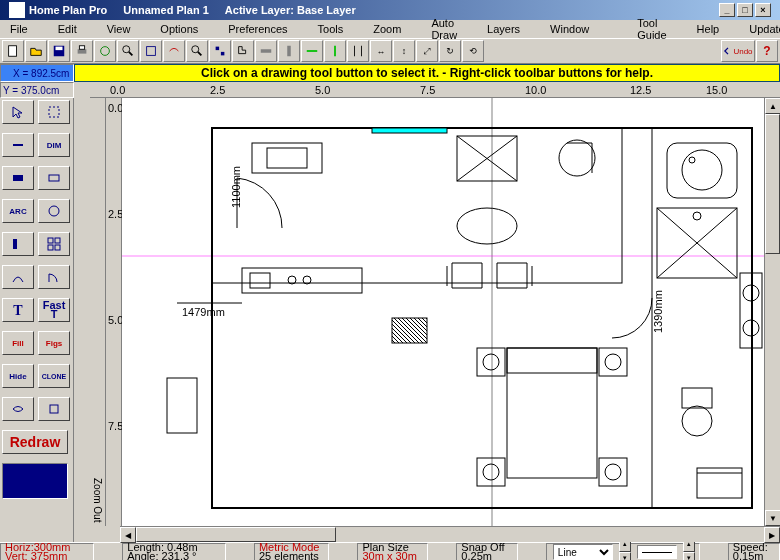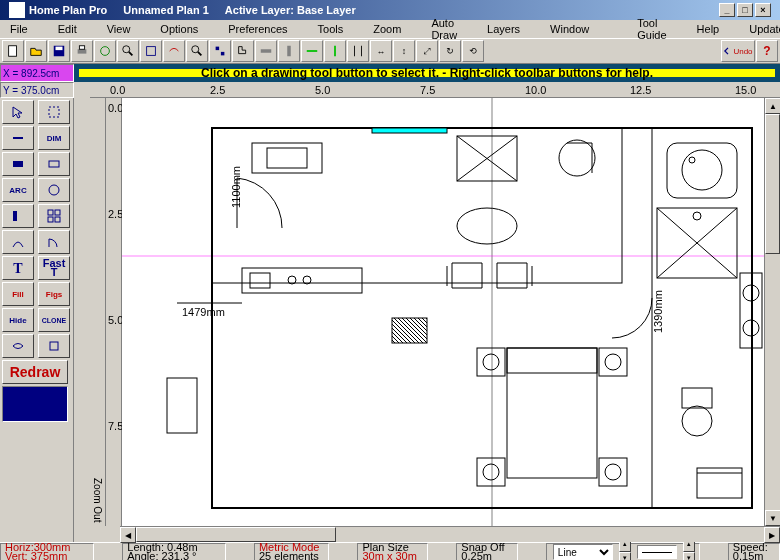--- a/index.html
+++ b/index.html
@@ -10,27 +10,27 @@
 .titlebar .spacer { flex: 1; }
 .window-controls { display: flex; gap: 2px; }
 .window-btn { width: 16px; height: 14px; background: #d4d0c8; border: 1px solid; border-color: #fff #404040 #404040 #fff; font-size: 9px; text-align: center; line-height: 12px; color: #000; cursor: pointer; }
 .menubar { height: 18px; background: #d4d0c8; display: flex; align-items: center; padding: 0 4px; gap: 18px; }
 .menubar .menu-item { padding: 1px 6px; cursor: pointer; }
 .menubar .menu-gap { width: 40px; }
 .toolbar { height: 26px; background: #d4d0c8; border-top: 1px solid #fff; border-bottom: 1px solid #808080; display: flex; align-items: center; padding: 1px 2px; gap: 1px; }
 .tool-btn { width: 22px; height: 22px; border: 1px solid; border-color: #fff #808080 #808080 #fff; background: #d4d0c8; display: flex; align-items: center; justify-content: center; cursor: pointer; font-size: 9px; }
 .tool-btn svg { width: 14px; height: 14px; }
 .help-row { height: 18px; display: flex; align-items: stretch; }
-.coord-box { width: 74px; background: #d946ef; border: 1px solid; border-color: #808080 #fff #fff #808080; font-size: 10px; color: #000080; display: flex; align-items: center; padding-left: 2px; }
-.hint-bar { flex: 1; background: #ffff00; border: 5px solid #0c4a6e; display: flex; align-items: center; justify-content: center; font-weight: bold; font-size: 12px; }
+.coord-box { width: 74px; background: #3b82f6; border: 1px solid; border-color: #808080 #fff #fff #808080; font-size: 10px; color: #000080; display: flex; align-items: center; padding-left: 12px; }
+.hint-bar { flex: 1; background: #ffff00; border: 1px solid #0c4a6e; display: flex; align-items: center; justify-content: center; font-weight: bold; font-size: 12px; }
 .main-area { display: flex; height: 460px; }
 .left-col { width: 74px; display: flex; flex-direction: column; }
 .coord-y { height: 16px; background: #d4d0c8; border: 1px solid; border-color: #808080 #fff #fff #808080; font-size: 10px; color: #000080; display: flex; align-items: center; padding-left: 2px; }
 .tool-palette { flex: 1; background: #d4d0c8; border-right: 1px solid #808080; padding: 2px; }
-.palette-row { display: flex; gap: 4px; margin-bottom: 2px; }
+.palette-row { display: flex; gap: 4px; margin-bottom: 9px; }
 .palette-btn { width: 32px; height: 24px; border: 1px solid; border-color: #fff #404040 #404040 #fff; background: #d4d0c8; display: flex; align-items: center; justify-content: center; cursor: pointer; font-size: 8px; font-weight: bold; color: #000080; text-align: center; line-height: 9px; }
 .palette-btn.wide { width: 66px; }
 .palette-preview { width: 66px; height: 36px; border: 1px solid; border-color: #808080 #fff #fff #808080; background: #fff; margin-top: 2px; }
 .palette-preview .grid { display: grid; grid-template: repeat(3,1fr)/repeat(3,1fr); width: 100%; height: 100%; }
 .palette-preview .grid div { border: 0.5px solid #000080; background: #000080; }
 .canvas-area { flex: 1; display: flex; flex-direction: column; position: relative; margin-left: 16px; }
 .ruler-h { height: 16px; background: #d4d0c8; border-bottom: 1px solid #808080; position: relative; font-size: 9px; }
 .ruler-h .tick { position: absolute; top: 2px; }
 .canvas-body { flex: 1; display: flex; }
 .ruler-v { width: 16px; background: #d4d0c8; border-right: 1px solid #808080; position: relative; font-size: 9px; }
@@ -308,21 +308,21 @@
   </div>
 
   <div class="canvas-area">
     <div class="ruler-h">
       <span class="tick" style="left:20px">0.0</span>
       <span class="tick" style="left:120px">2.5</span>
       <span class="tick" style="left:225px">5.0</span>
       <span class="tick" style="left:330px">7.5</span>
       <span class="tick" style="left:435px">10.0</span>
       <span class="tick" style="left:540px">12.5</span>
-      <span class="tick" style="left:645px">15.0</span>
+      <span class="tick" style="left:616px">15.0</span>
     </div>
     <div class="canvas-body">
       <div class="zoom-label">Zoom Out</div>
       <div class="ruler-v">
         <span class="tick" style="top:4px">0.0</span>
         <span class="tick" style="top:110px">2.5</span>
         <span class="tick" style="top:216px">5.0</span>
         <span class="tick" style="top:322px">7.5</span>
       </div>
       <div class="drawing">

